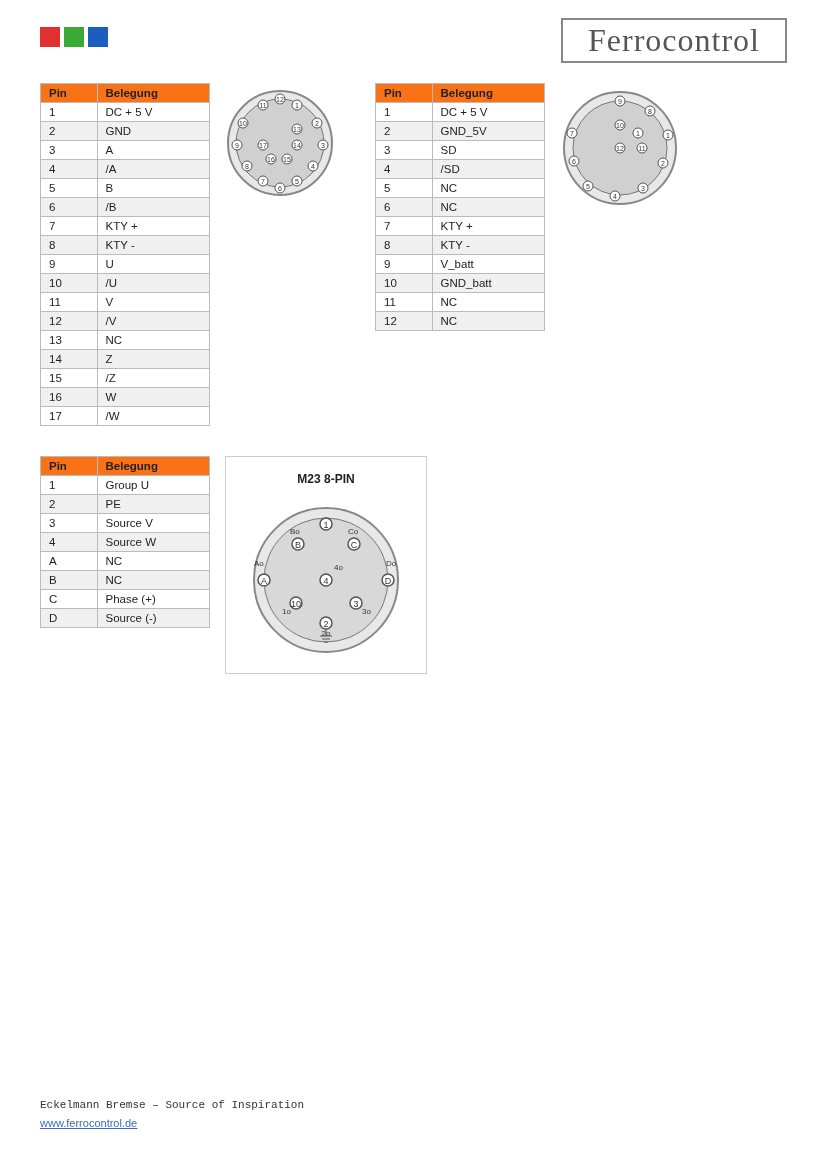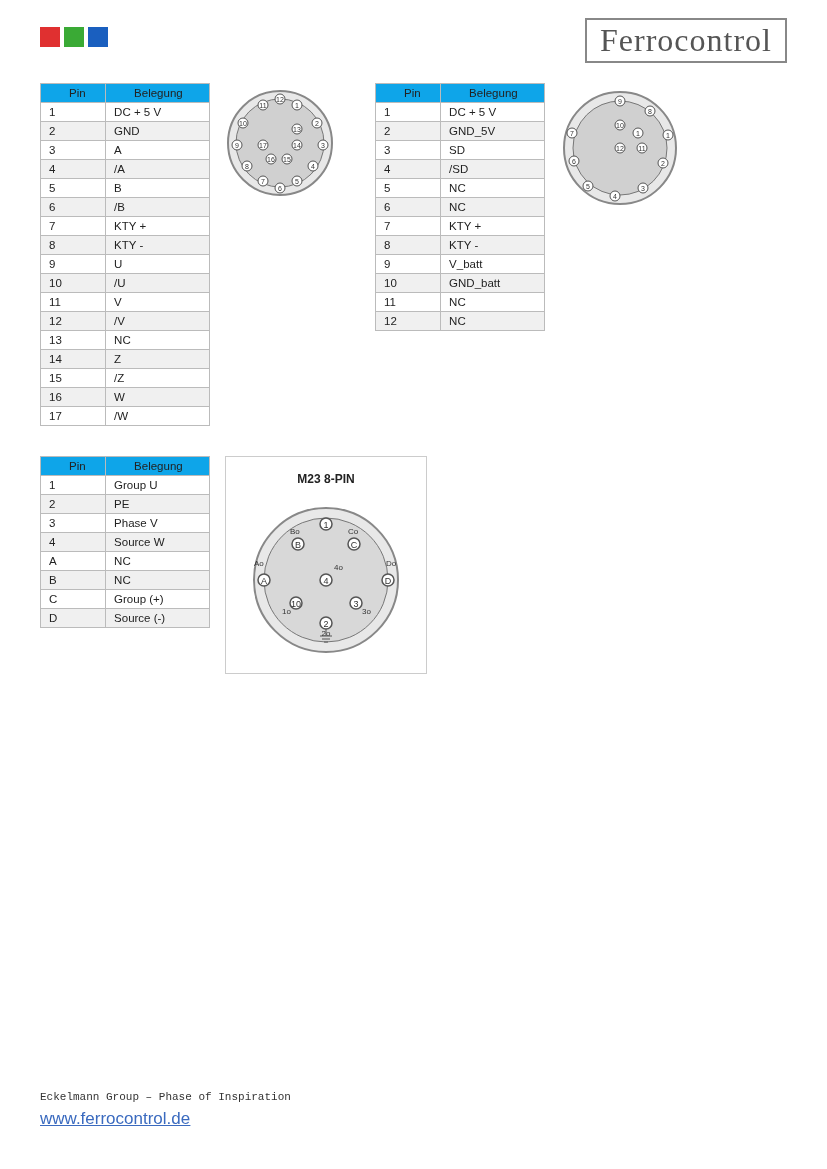--- a/index.html
+++ b/index.html
@@ -22,21 +22,21 @@
     }
     .logo-block {
       display: flex;
       gap: 4px;
     }
     .brand-name {
       font-size: 32px;
       font-weight: normal;
       letter-spacing: 1px;
       border: 2px solid #888;
-      padding: 2px 13px;
+      padding: 2px 25px;
       color: #555;
       font-family: Georgia, serif;
     }
 
     
     .content {
       padding: 10px 40px 20px 40px;
     }
 
     
@@ -51,23 +51,22 @@
       border-collapse: collapse;
       font-size: 11.5px;
       min-width: 170px;
     }
     .pin-table th, .pin-table td {
       border: 1px solid #bbb;
       padding: 3px 8px;
       text-align: left;
     }
     .pin-table th {
-      background: #0ea5e9;
-      font-weight: normal;
-      padding-left: 28px;
+      background: #f97316;
+      font-weight: bold;
     }
     .pin-table tr:nth-child(even) td {
       background: #f0f0f0;
     }
     .pin-table tr:nth-child(odd) td {
       background: #fff;
     }
 
     
     .connector-area {
@@ -400,37 +399,37 @@
             <tr>
               <td>1</td>
               <td>Group U</td>
             </tr>
             <tr>
               <td>2</td>
               <td>PE</td>
             </tr>
             <tr>
               <td>3</td>
-              <td>Phase V</td>
+              <td>Source V</td>
             </tr>
             <tr>
               <td>4</td>
               <td>Source W</td>
             </tr>
             <tr>
               <td>A</td>
               <td>NC</td>
             </tr>
             <tr>
               <td>B</td>
               <td>NC</td>
             </tr>
             <tr>
               <td>C</td>
-              <td>Group (+)</td>
+              <td>Phase (+)</td>
             </tr>
             <tr>
               <td>D</td>
               <td>Source (-)</td>
             </tr>
           </tbody>
       </table>
 
       <div style="border:1px solid #ccc; padding:15px 20px; background:#fff; min-width:190px; display:flex; flex-direction:column; align-items:center;">
         <div style="font-size:12px; font-weight:bold; margin-bottom:12px;">M23 8-PIN</div>
@@ -481,17 +480,17 @@
           <text x="36" y="116" font-size="8" fill="#333">1o</text>
         </svg>
       </div>
     </div>
 
   </div>
 
 </div>
 
 <div class="footer">
-  <div class="footer-tagline">Eckelmann Group – Phase of Inspiration</div>
+  <div class="footer-tagline">Eckelmann Bremse – Source of Inspiration</div>
   <div class="footer-url" style="text-align:left;">
-    <a href="#" style="color:#3a6abf; font-size:17px;">www.ferrocontrol.de</a>
+    <a href="#" style="color:#3a6abf; font-size:11px;">www.ferrocontrol.de</a>
   </div>
 </div>
 
 </body></html>

